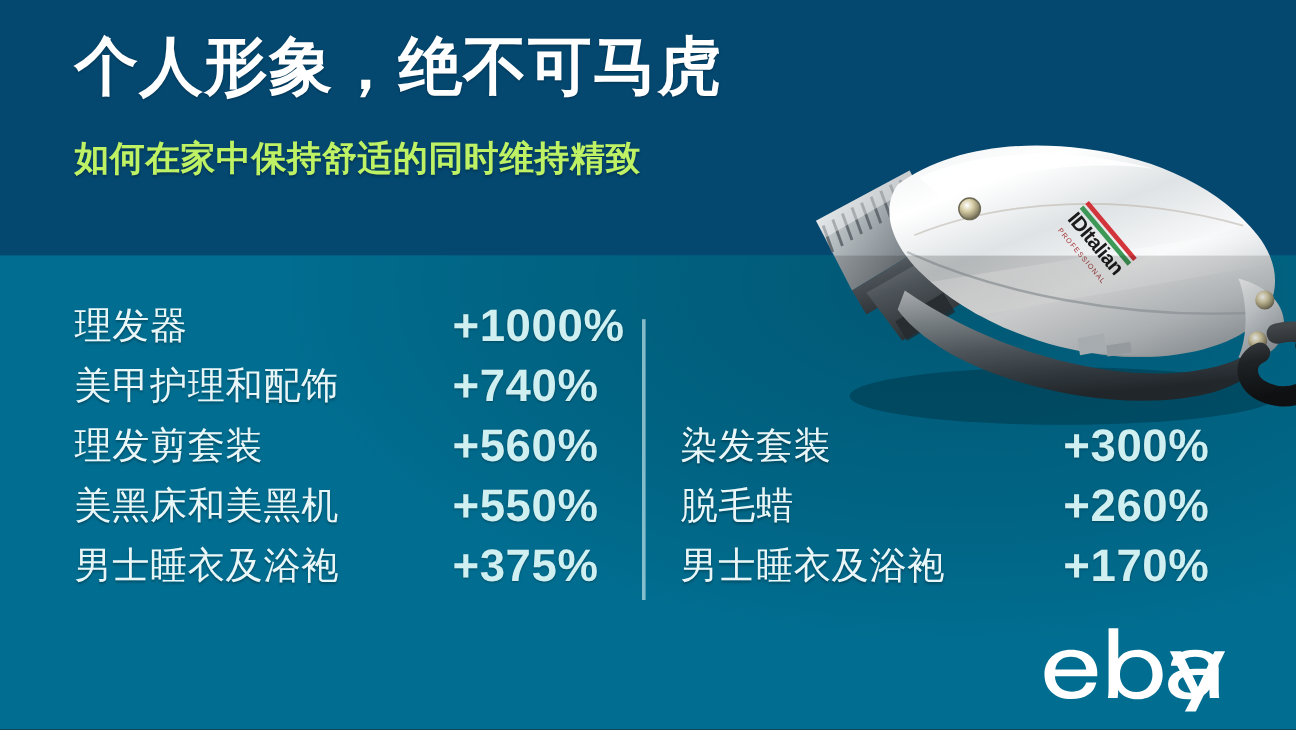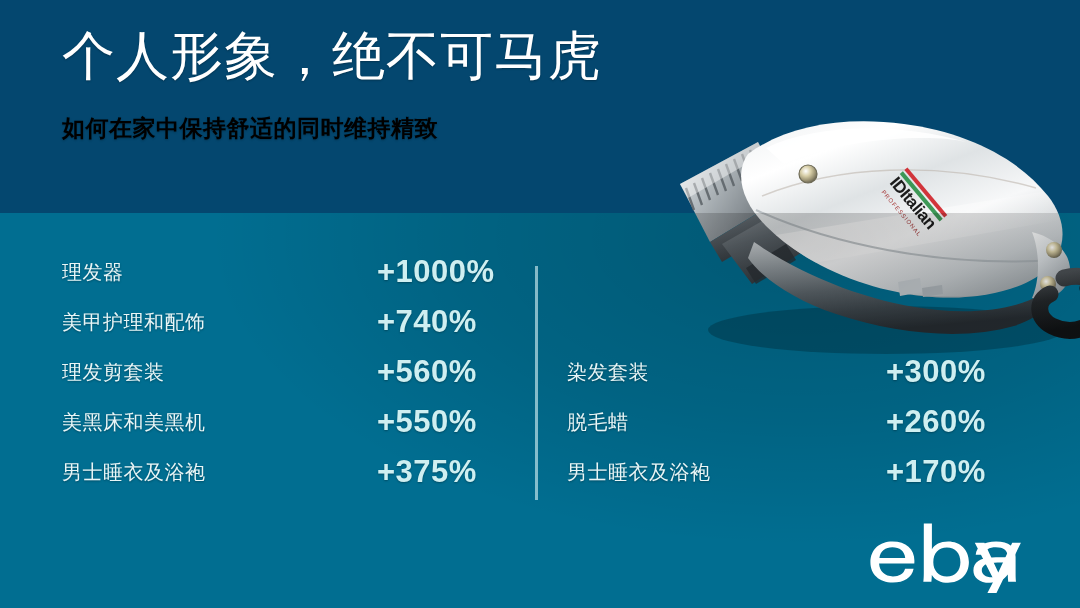--- a/index.html
+++ b/index.html
@@ -38,57 +38,57 @@
     background: radial-gradient(ellipse 820px 430px at 74% 6%,
                 rgba(0,0,0,0.20) 0%, rgba(0,0,0,0.10) 42%, rgba(0,0,0,0) 72%);
     pointer-events: none;
   }
 
   
   .headline {
     position: absolute;
     left: 62px; top: 26px;
     font-size: 53px;
-    font-weight: normal;
+    font-weight: bold;
     color: #ffffff;
     letter-spacing: 1px;
     line-height: 1.12;
     white-space: nowrap;
     text-shadow: 0 1px 2px rgba(0,0,0,0.28);
   }
   .subhead {
     position: absolute;
     left: 62px; top: 113px;
-    font-size: 23px;
+    font-size: 29px;
     font-weight: bold;
-    color: #000000;
+    color: #bef264;
     letter-spacing: 0.5px;
     white-space: nowrap;
     text-shadow: 0 1px 2px rgba(0,0,0,0.25);
   }
 
   
   .stat-row {
     position: absolute;
     height: 44px;
     line-height: 44px;
     white-space: nowrap;
   }
   .stat-label {
     position: absolute;
     left: 0; top: 0;
-    font-size: 20px;
+    font-size: 31px;
     color: #e9f6f7;
     letter-spacing: 0.5px;
     text-shadow: 0 1px 2px rgba(0,0,0,0.30);
   }
   .stat-value {
     position: absolute;
     top: 0;
-    font-size: 31px;
+    font-size: 38px;
     font-weight: bold;
     color: #cfeff1;
     letter-spacing: 0.5px;
     text-shadow: 0 1px 2px rgba(0,0,0,0.30);
   }
   .col-left .stat-value { left: 315px; }
   .col-right .stat-value { left: 319px; }
 
   .col-left  { position: absolute; left: 62px;  top: 250px; }
   .col-right { position: absolute; left: 567px; top: 350px; }

